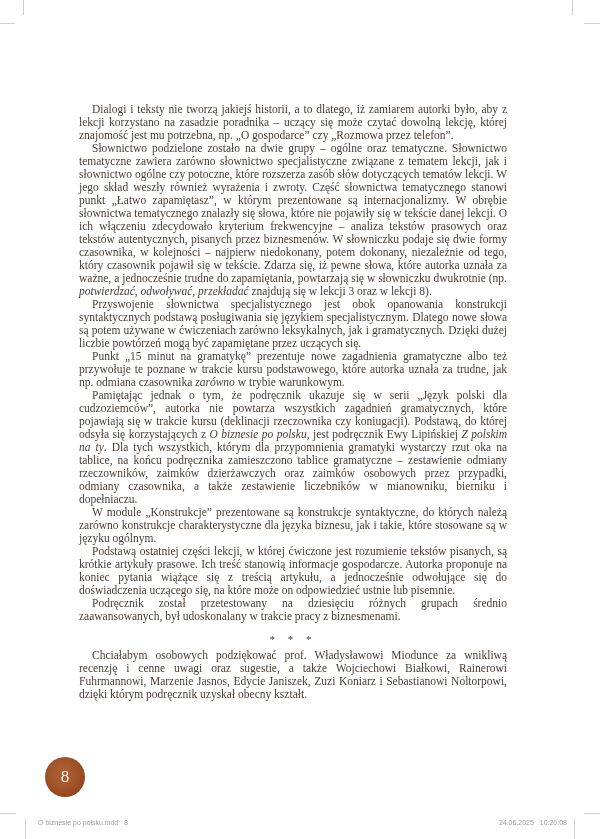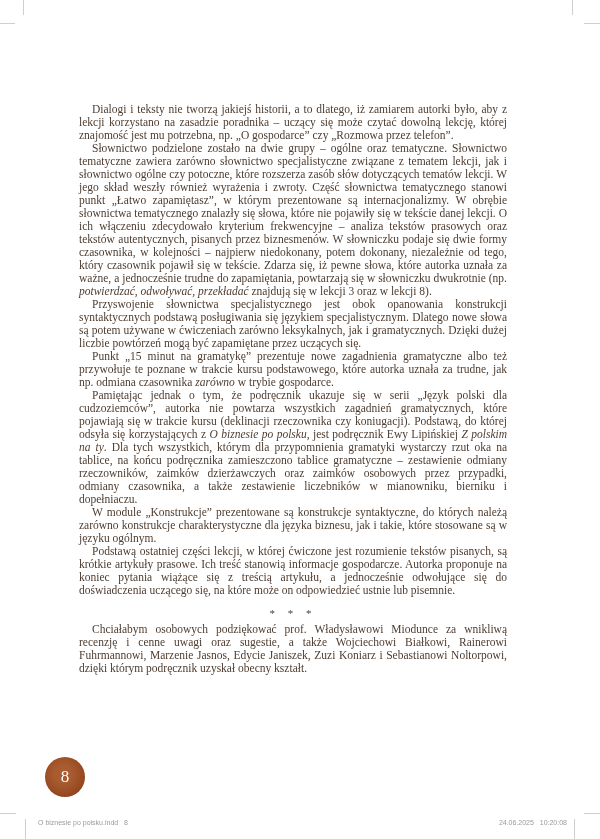--- a/index.html
+++ b/index.html
@@ -71,24 +71,25 @@
   <div class="crop tr-h"></div>
   <div class="crop bl-v"></div>
   <div class="crop bl-h"></div>
   <div class="crop br-v"></div>
   <div class="crop br-h"></div>
 
   <div class="text-block">
       <p class="para"><span>Dialogi i teksty nie tworzą jakiejś historii, a to dlatego, iż zamiarem autorki było, aby z lekcji korzystano na zasadzie poradnika – uczący się może czytać dowolną lekcję, której znajomość jest mu potrzebna, np. „O gospodarce” czy „Rozmowa przez telefon”.</span></p>
       <p class="para"><span>Słownictwo podzielone zostało na dwie grupy – ogólne oraz tematyczne. Słownictwo tematyczne zawiera zarówno słownictwo specjalistyczne związane z tematem lekcji, jak i słownictwo ogólne czy potoczne, które rozszerza zasób słów dotyczących tematów lekcji. W jego skład weszły również wyrażenia i zwroty. Część słownictwa tematycznego stanowi punkt „Łatwo zapamiętasz”, w którym prezentowane są internacjonalizmy. W obrębie słownictwa tematycznego znalazły się słowa, które nie pojawiły się w tekście danej lekcji. O ich włączeniu zdecydowało kryterium frekwencyjne – analiza tekstów prasowych oraz tekstów autentycznych, pisanych przez biznesmenów. W słowniczku podaje się dwie formy czasownika, w kolejności – najpierw niedokonany, potem dokonany, niezależnie od tego, który czasownik pojawił się w tekście. Zdarza się, iż pewne słowa, które autorka uznała za ważne, a jednocześnie trudne do zapamiętania, powtarzają się w słowniczku dwukrotnie (np. </span><em>potwierdzać, odwoływać, przekładać</em><span> znajdują się w lekcji 3 oraz w lekcji 8).</span></p>
       <p class="para"><span>Przyswojenie słownictwa specjalistycznego jest obok opanowania konstrukcji syntaktycznych podstawą posługiwania się językiem specjalistycznym. Dlatego nowe słowa są potem używane w ćwiczeniach zarówno leksykalnych, jak i gramatycznych. Dzięki dużej liczbie powtórzeń mogą być zapamiętane przez uczących się.</span></p>
-      <p class="para"><span>Punkt „15 minut na gramatykę” prezentuje nowe zagadnienia gramatyczne albo też przywołuje te poznane w trakcie kursu podstawowego, które autorka uznała za trudne, jak np. odmiana czasownika </span><em>zarówno</em><span> w trybie gospodarce.</span></p>
+      <p class="para"><span>Punkt „15 minut na gramatykę” prezentuje nowe zagadnienia gramatyczne albo też przywołuje te poznane w trakcie kursu podstawowego, które autorka uznała za trudne, jak np. odmiana czasownika </span><em>zarówno</em><span> w trybie warunkowym.</span></p>
       <p class="para"><span>Pamiętając jednak o tym, że podręcznik ukazuje się w serii „Język polski dla cudzoziemców”, autorka nie powtarza wszystkich zagadnień gramatycznych, które pojawiają się w trakcie kursu (deklinacji rzeczownika czy koniugacji). Podstawą, do której odsyła się korzystających z </span><em>O biznesie po polsku</em><span>, jest podręcznik Ewy Lipińskiej </span><em>Z polskim na ty</em><span>. Dla tych wszystkich, którym dla przypomnienia gramatyki wystarczy rzut oka na tablice, na końcu podręcznika zamieszczono tablice gramatyczne – zestawienie odmiany rzeczowników, zaimków dzierżawczych oraz zaimków osobowych przez przypadki, odmiany czasownika, a także zestawienie liczebników w mianowniku, bierniku i dopełniaczu.</span></p>
       <p class="para"><span>W module „Konstrukcje” prezentowane są konstrukcje syntaktyczne, do których należą zarówno konstrukcje charakterystyczne dla języka biznesu, jak i takie, które stosowane są w języku ogólnym.</span></p>
       <p class="para"><span>Podstawą ostatniej części lekcji, w której ćwiczone jest rozumienie tekstów pisanych, są krótkie artykuły prasowe. Ich treść stanowią informacje gospodarcze. Autorka proponuje na koniec pytania wiążące się z treścią artykułu, a jednocześnie odwołujące się do doświadczenia uczącego się, na które może on odpowiedzieć ustnie lub pisemnie.</span></p>
+      <p class="para"><span>Podręcznik został przetestowany na dziesięciu różnych grupach średnio zaawansowanych, był udoskonalany w trakcie pracy z biznesmenami.</span></p>
       <p class="separator"><span>* * *</span></p>
       <p class="para"><span>Chciałabym osobowych podziękować prof. Władysławowi Miodunce za wnikliwą recenzję i cenne uwagi oraz sugestie, a także Wojciechowi Białkowi, Rainerowi Fuhrmannowi, Marzenie Jasnos, Edycie Janiszek, Zuzi Koniarz i Sebastianowi Noltorpowi, dzięki którym podręcznik uzyskał obecny kształt.</span></p>
     </div>
 
   <div class="page-badge">
     <span>8</span>
   </div>
 
   <div class="footer-left">O biznesie po polsku.indd   8</div>
   <div class="footer-right">24.06.2025   10:20:08</div>

